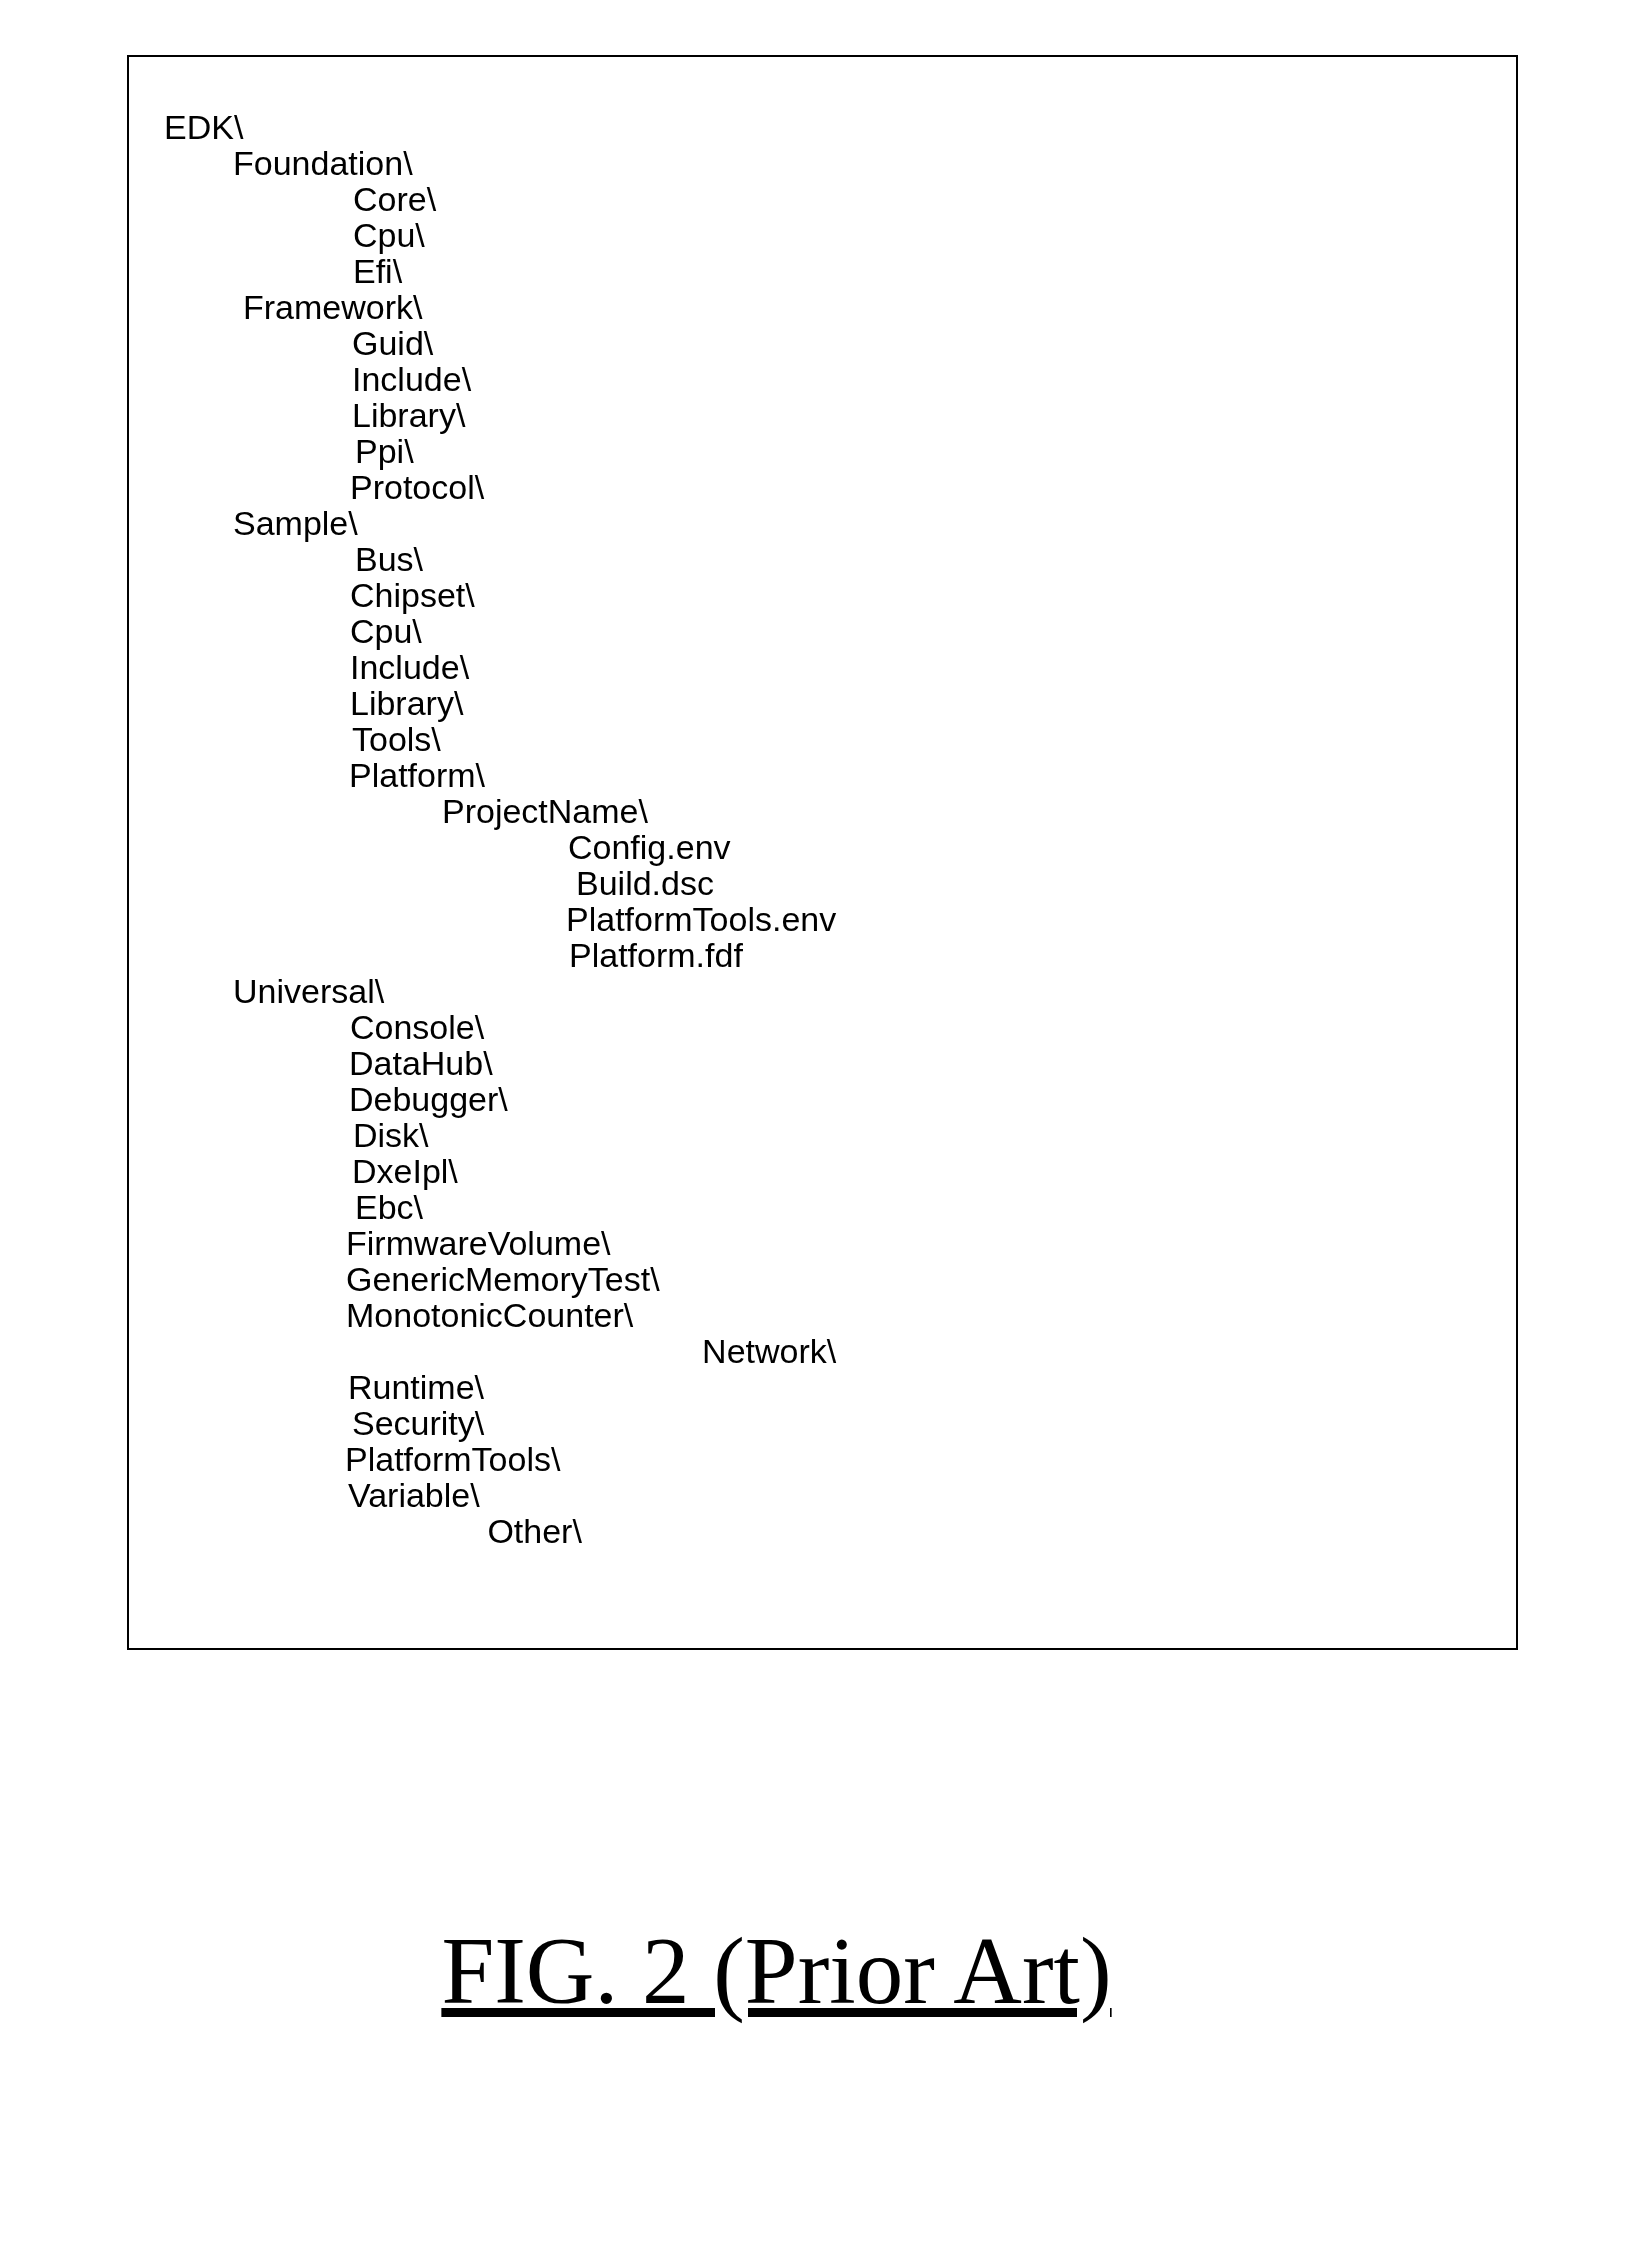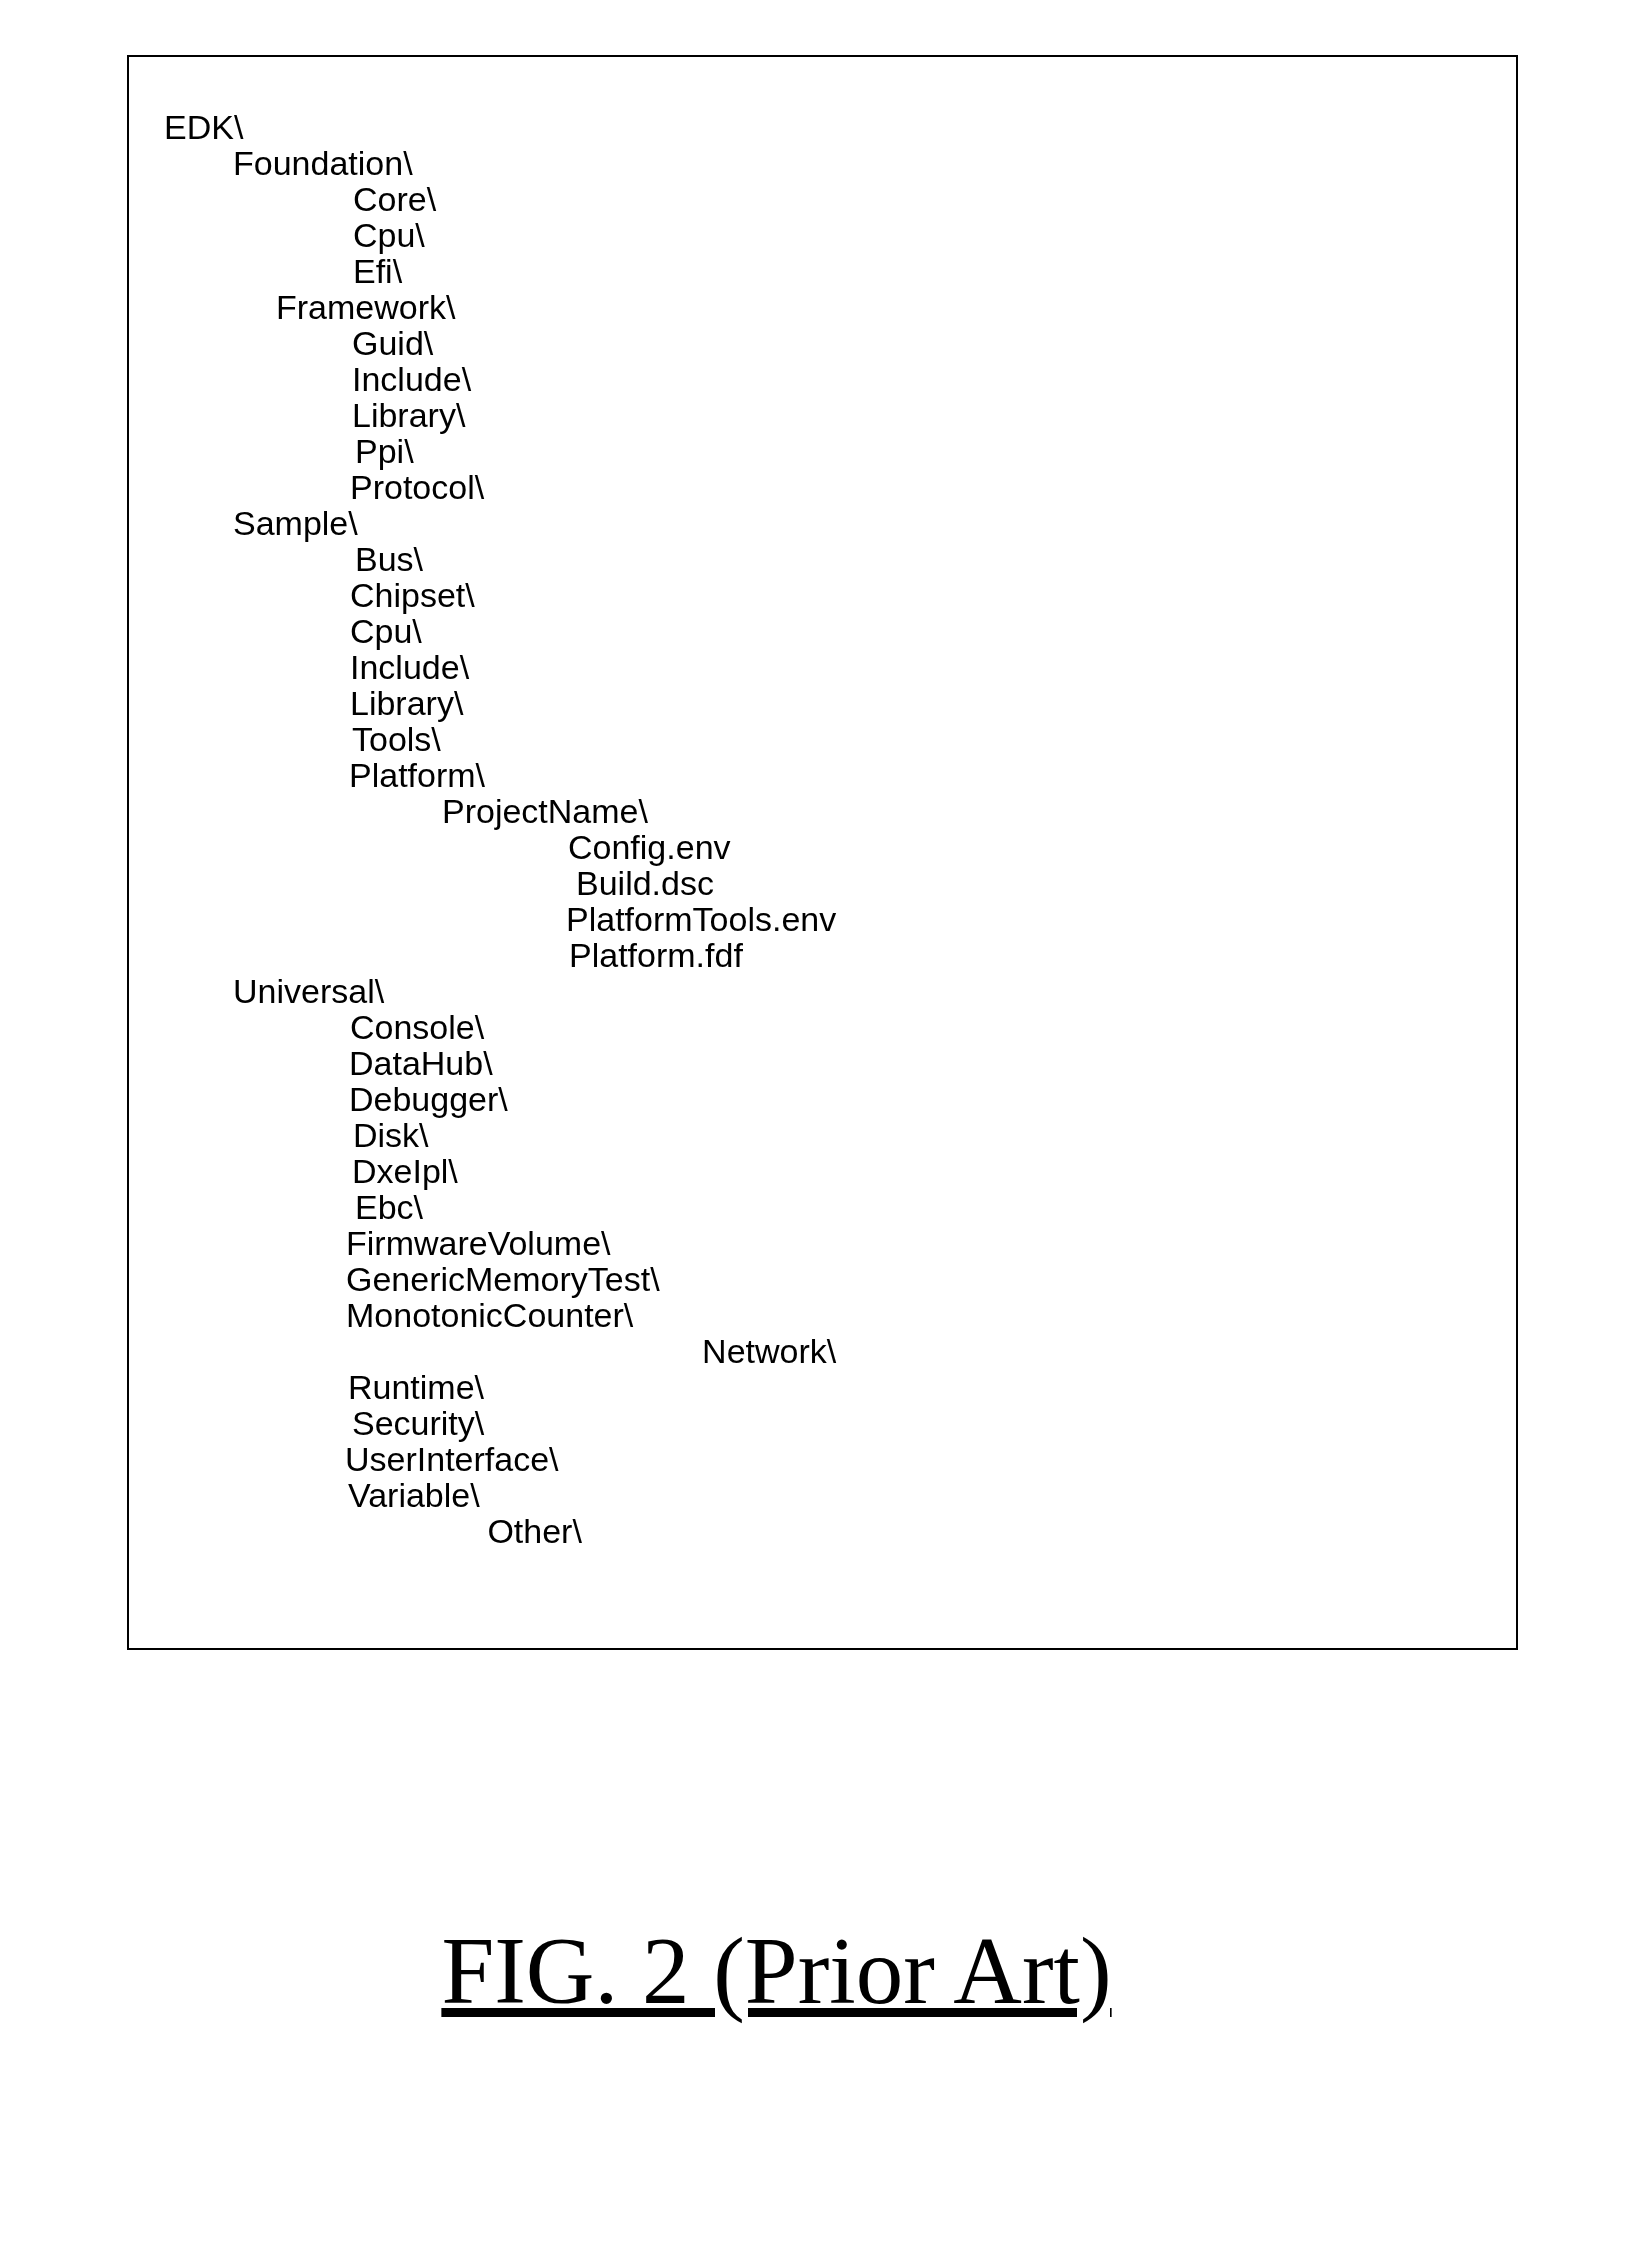--- a/index.html
+++ b/index.html
@@ -50,21 +50,21 @@
 
   <div class="box"></div>
 
   <div class="tree">
     <div style="margin-left:0px;">EDK\</div>
 
     <div style="margin-left:69px;">Foundation\</div>
     <div style="margin-left:189px;">Core\</div>
     <div style="margin-left:189px;">Cpu\</div>
     <div style="margin-left:189px;">Efi\</div>
-    <div style="margin-left:112px;">Framework\</div>
+    <div style="margin-left:79px;">Framework\</div>
     <div style="margin-left:188px;">Guid\</div>
     <div style="margin-left:188px;">Include\</div>
     <div style="margin-left:188px;">Library\</div>
     <div style="margin-left:191px;">Ppi\</div>
     <div style="margin-left:186px;">Protocol\</div>
 
     <div style="margin-left:69px;">Sample\</div>
     <div style="margin-left:191px;">Bus\</div>
     <div style="margin-left:186px;">Chipset\</div>
     <div style="margin-left:186px;">Cpu\</div>
@@ -84,21 +84,21 @@
     <div style="margin-left:185px;">Debugger\</div>
     <div style="margin-left:189px;">Disk\</div>
     <div style="margin-left:188px;">DxeIpl\</div>
     <div style="margin-left:191px;">Ebc\</div>
     <div style="margin-left:182px;">FirmwareVolume\</div>
     <div style="margin-left:182px;">GenericMemoryTest\</div>
     <div style="margin-left:182px;">MonotonicCounter\</div>
     <div style="margin-left:93px;text-align:right;">Network\</div>
     <div style="margin-left:184px;">Runtime\</div>
     <div style="margin-left:188px;">Security\</div>
-    <div style="margin-left:181px;">UserInterface\</div>
+    <div style="margin-left:181px;">PlatformTools\</div>
     <div style="margin-left:184px;">Variable\</div>
 
     <div style="margin-left:69px;text-align:center;">Other\</div>
   </div>
 
   <div class="caption">FIG. 2 (Prior Art)</div>
 
 </div>
 
 

